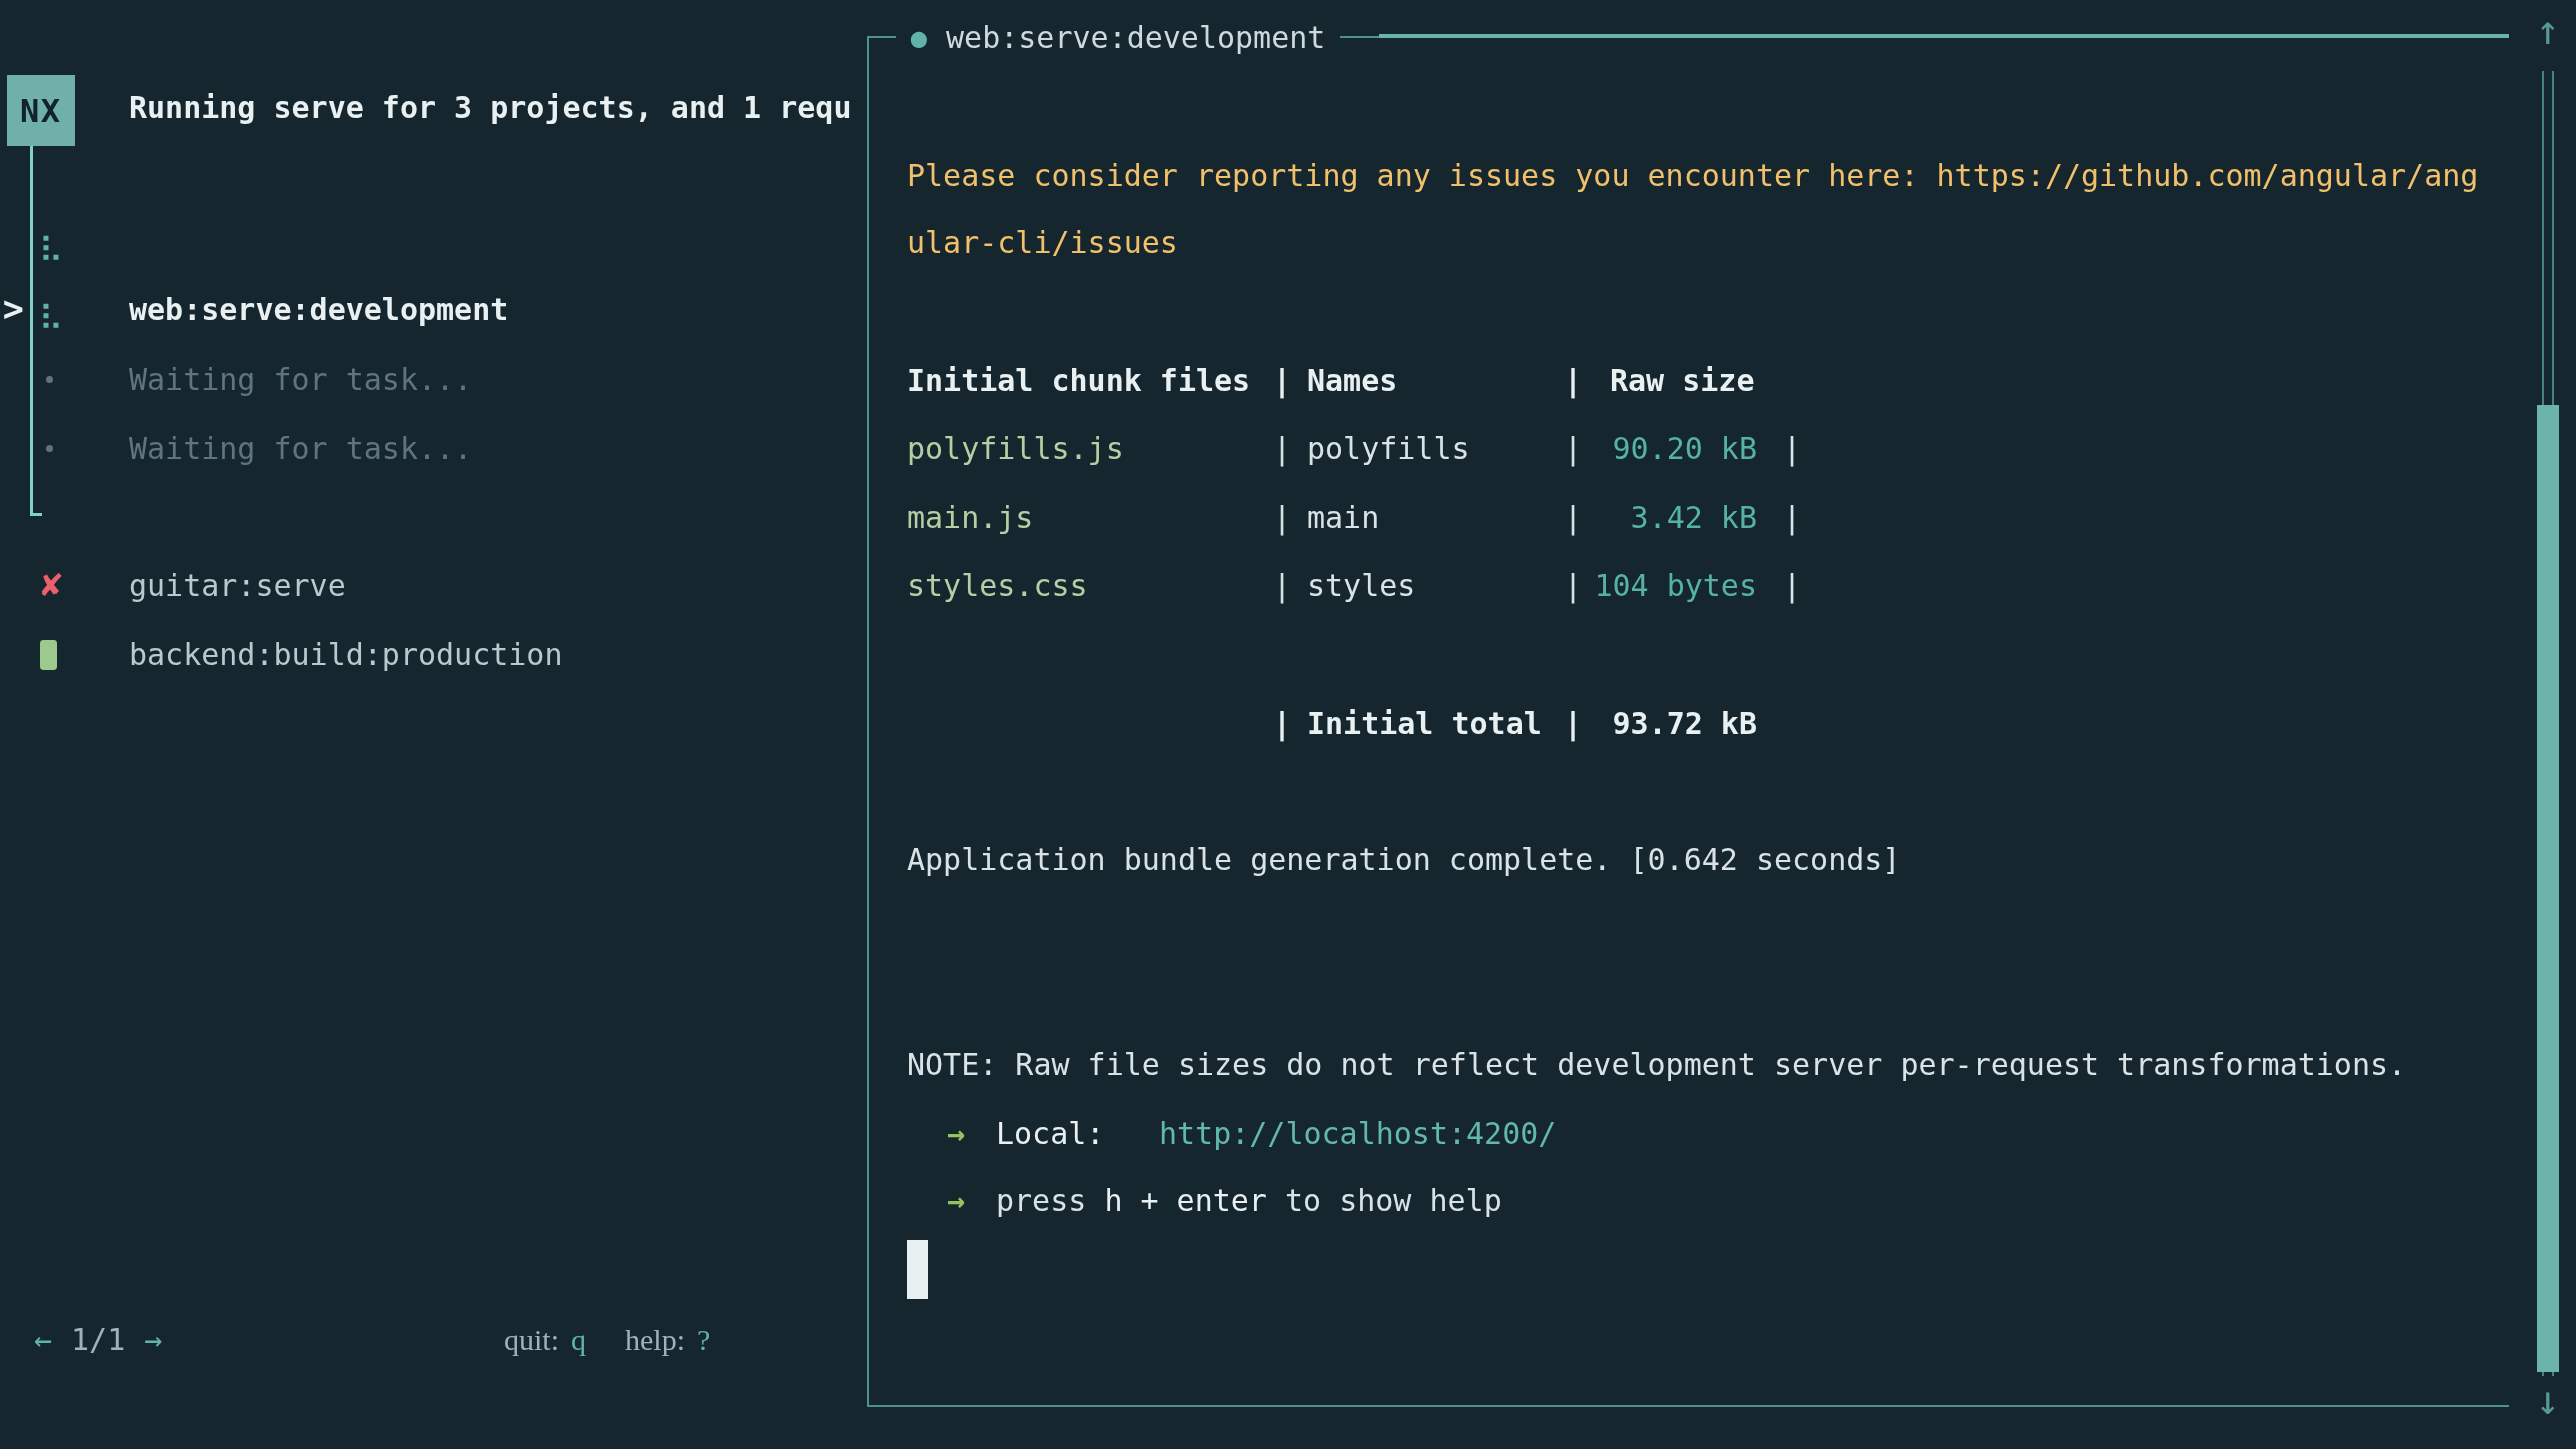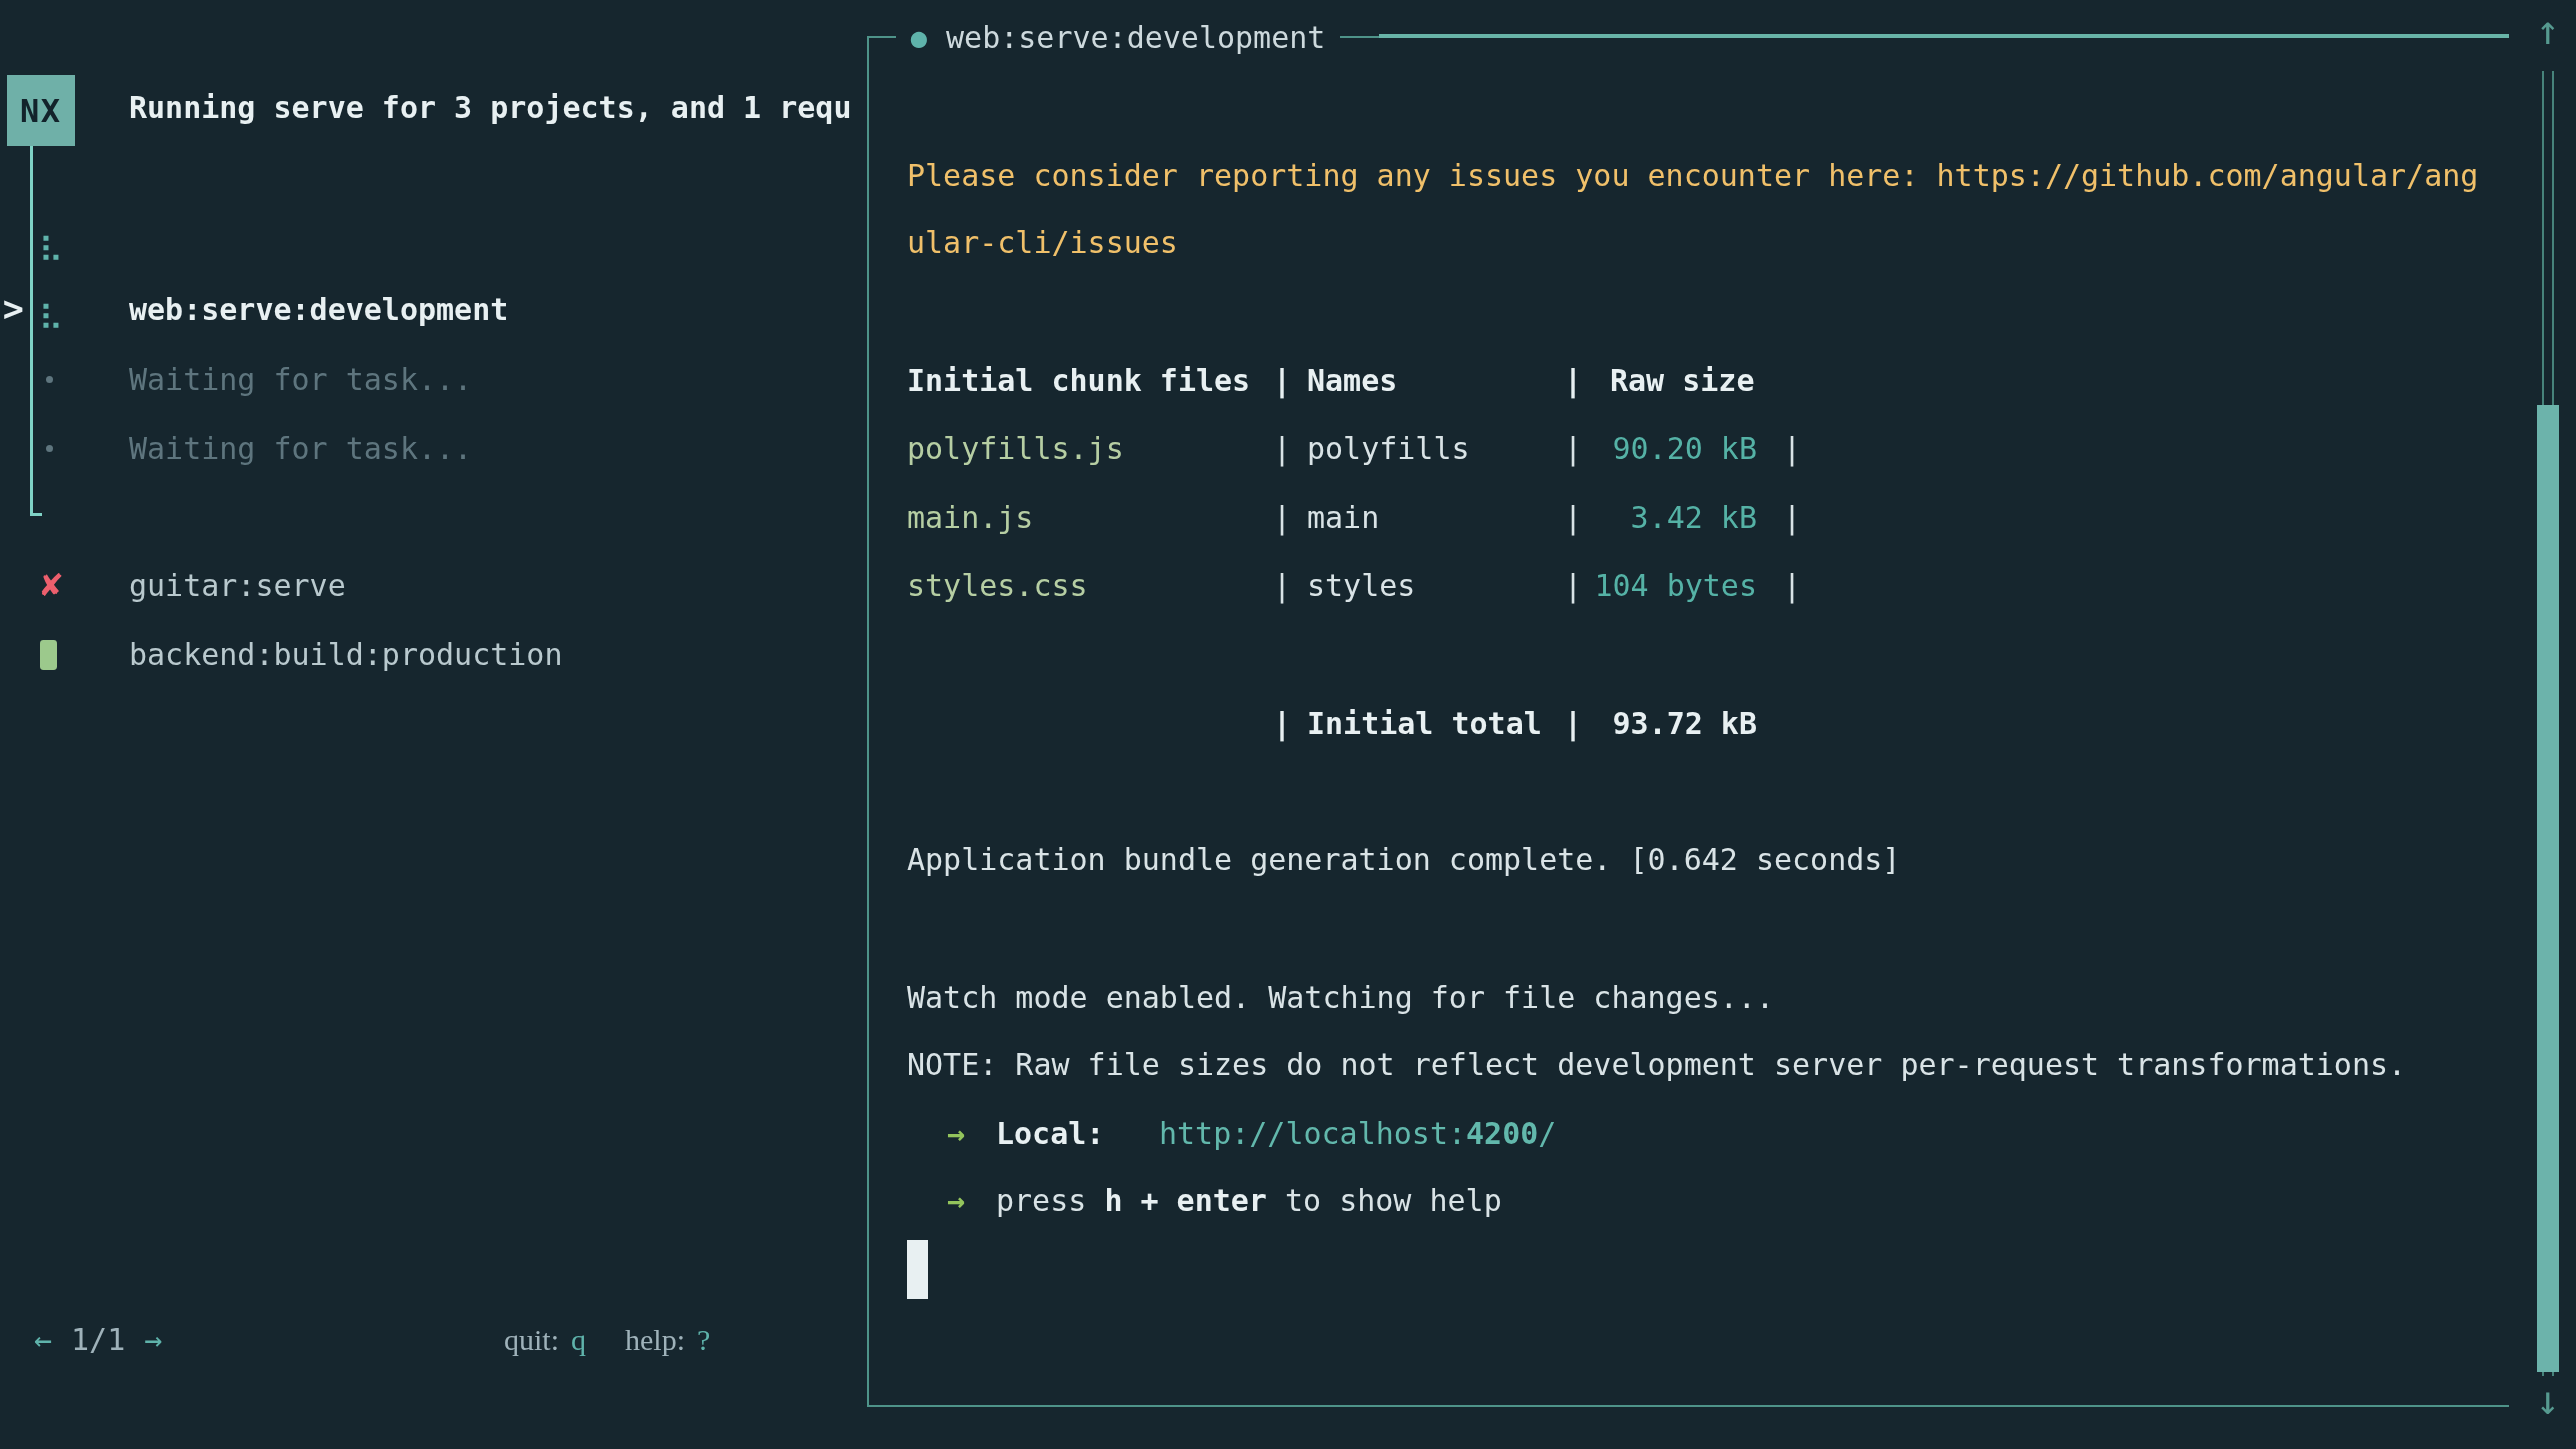--- a/index.html
+++ b/index.html
@@ -24,21 +24,21 @@
   }
   html,body{margin:0;padding:0;background:var(--bg);}
   #screen{
     position:relative;width:2576px;height:1449px;overflow:hidden;
     background:var(--bg);
     font-family:"DejaVu Sans Mono","Liberation Mono",monospace;
     font-size:30px;color:var(--text-main);
   }
   .abs{position:absolute;}
   .line{position:absolute;height:43px;line-height:43px;white-space:pre;}
-  .bold{font-weight:bold;}
+  .bold{font-weight:normal;}
 
   
   .nx-badge{
     left:6.7px;top:75px;width:68px;height:71px;background:var(--badge);
     display:flex;align-items:center;justify-content:center;
     color:#13232B;font-weight:bold;font-size:32px;letter-spacing:1.3px;
   }
   .app-title{left:129px;top:86px;width:733px;overflow:hidden;color:var(--text-bright);font-weight:bold;}
   .tree-line{left:30px;top:146px;width:2.7px;height:368px;background:var(--tree);}
   .tree-stub{left:30px;top:513px;width:12px;height:2.7px;background:var(--tree);}
@@ -197,21 +197,20 @@
   </div>
 
   <div>
     <span class="line hdr" style="left:1273px;top:702px">|</span>
     <span class="line hdr namecell" style="left:1307px;top:702px">Initial total</span>
     <span class="line hdr" style="left:1564px;top:702px">|</span>
     <span class="line sizecell hdr" style="top:702px;color:var(--text-bright)">93.72 kB</span>
   </div>
 
   <div class="line out" style="left:907px;top:838px">Application bundle generation complete. [0.642 seconds]</div>
-  <div class="line out" style="left:907px;top:976px">Watch mode enabled. Watching for file changes...</div>
   <div class="line out" style="left:907px;top:1043px">NOTE: Raw file sizes do not reflect development server per-request transformations.</div>
 
   <div>
     <span class="line prompt-arrow" style="top:1112px">→</span>
     <span class="line bold" style="left:996px;top:1112px;color:var(--text-bright)">Local:</span>
     <span class="line url" style="left:1159px;top:1112px"><span>http://localhost:</span><span class="bold">4200</span><span>/</span></span>
   </div>
 
   <div>
     <span class="line prompt-arrow" style="top:1179px">→</span>

